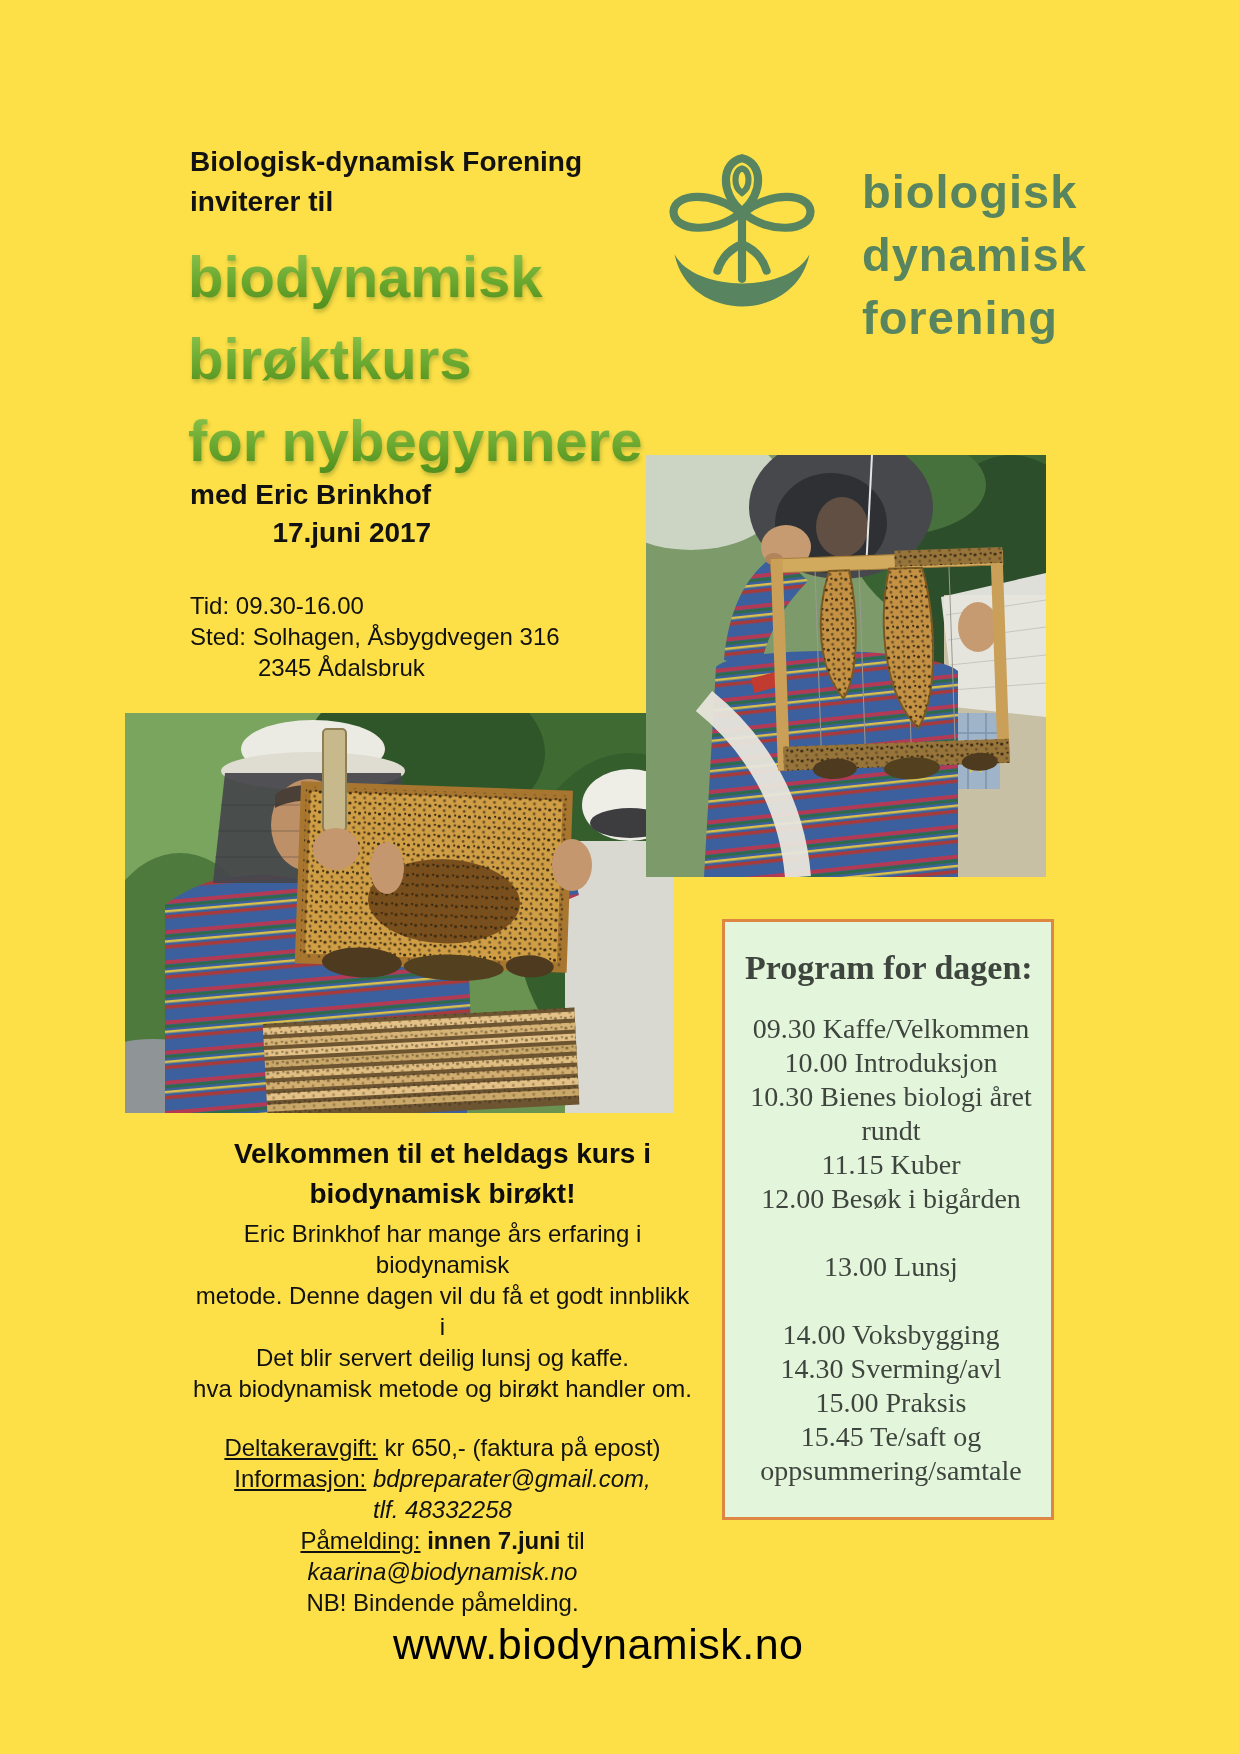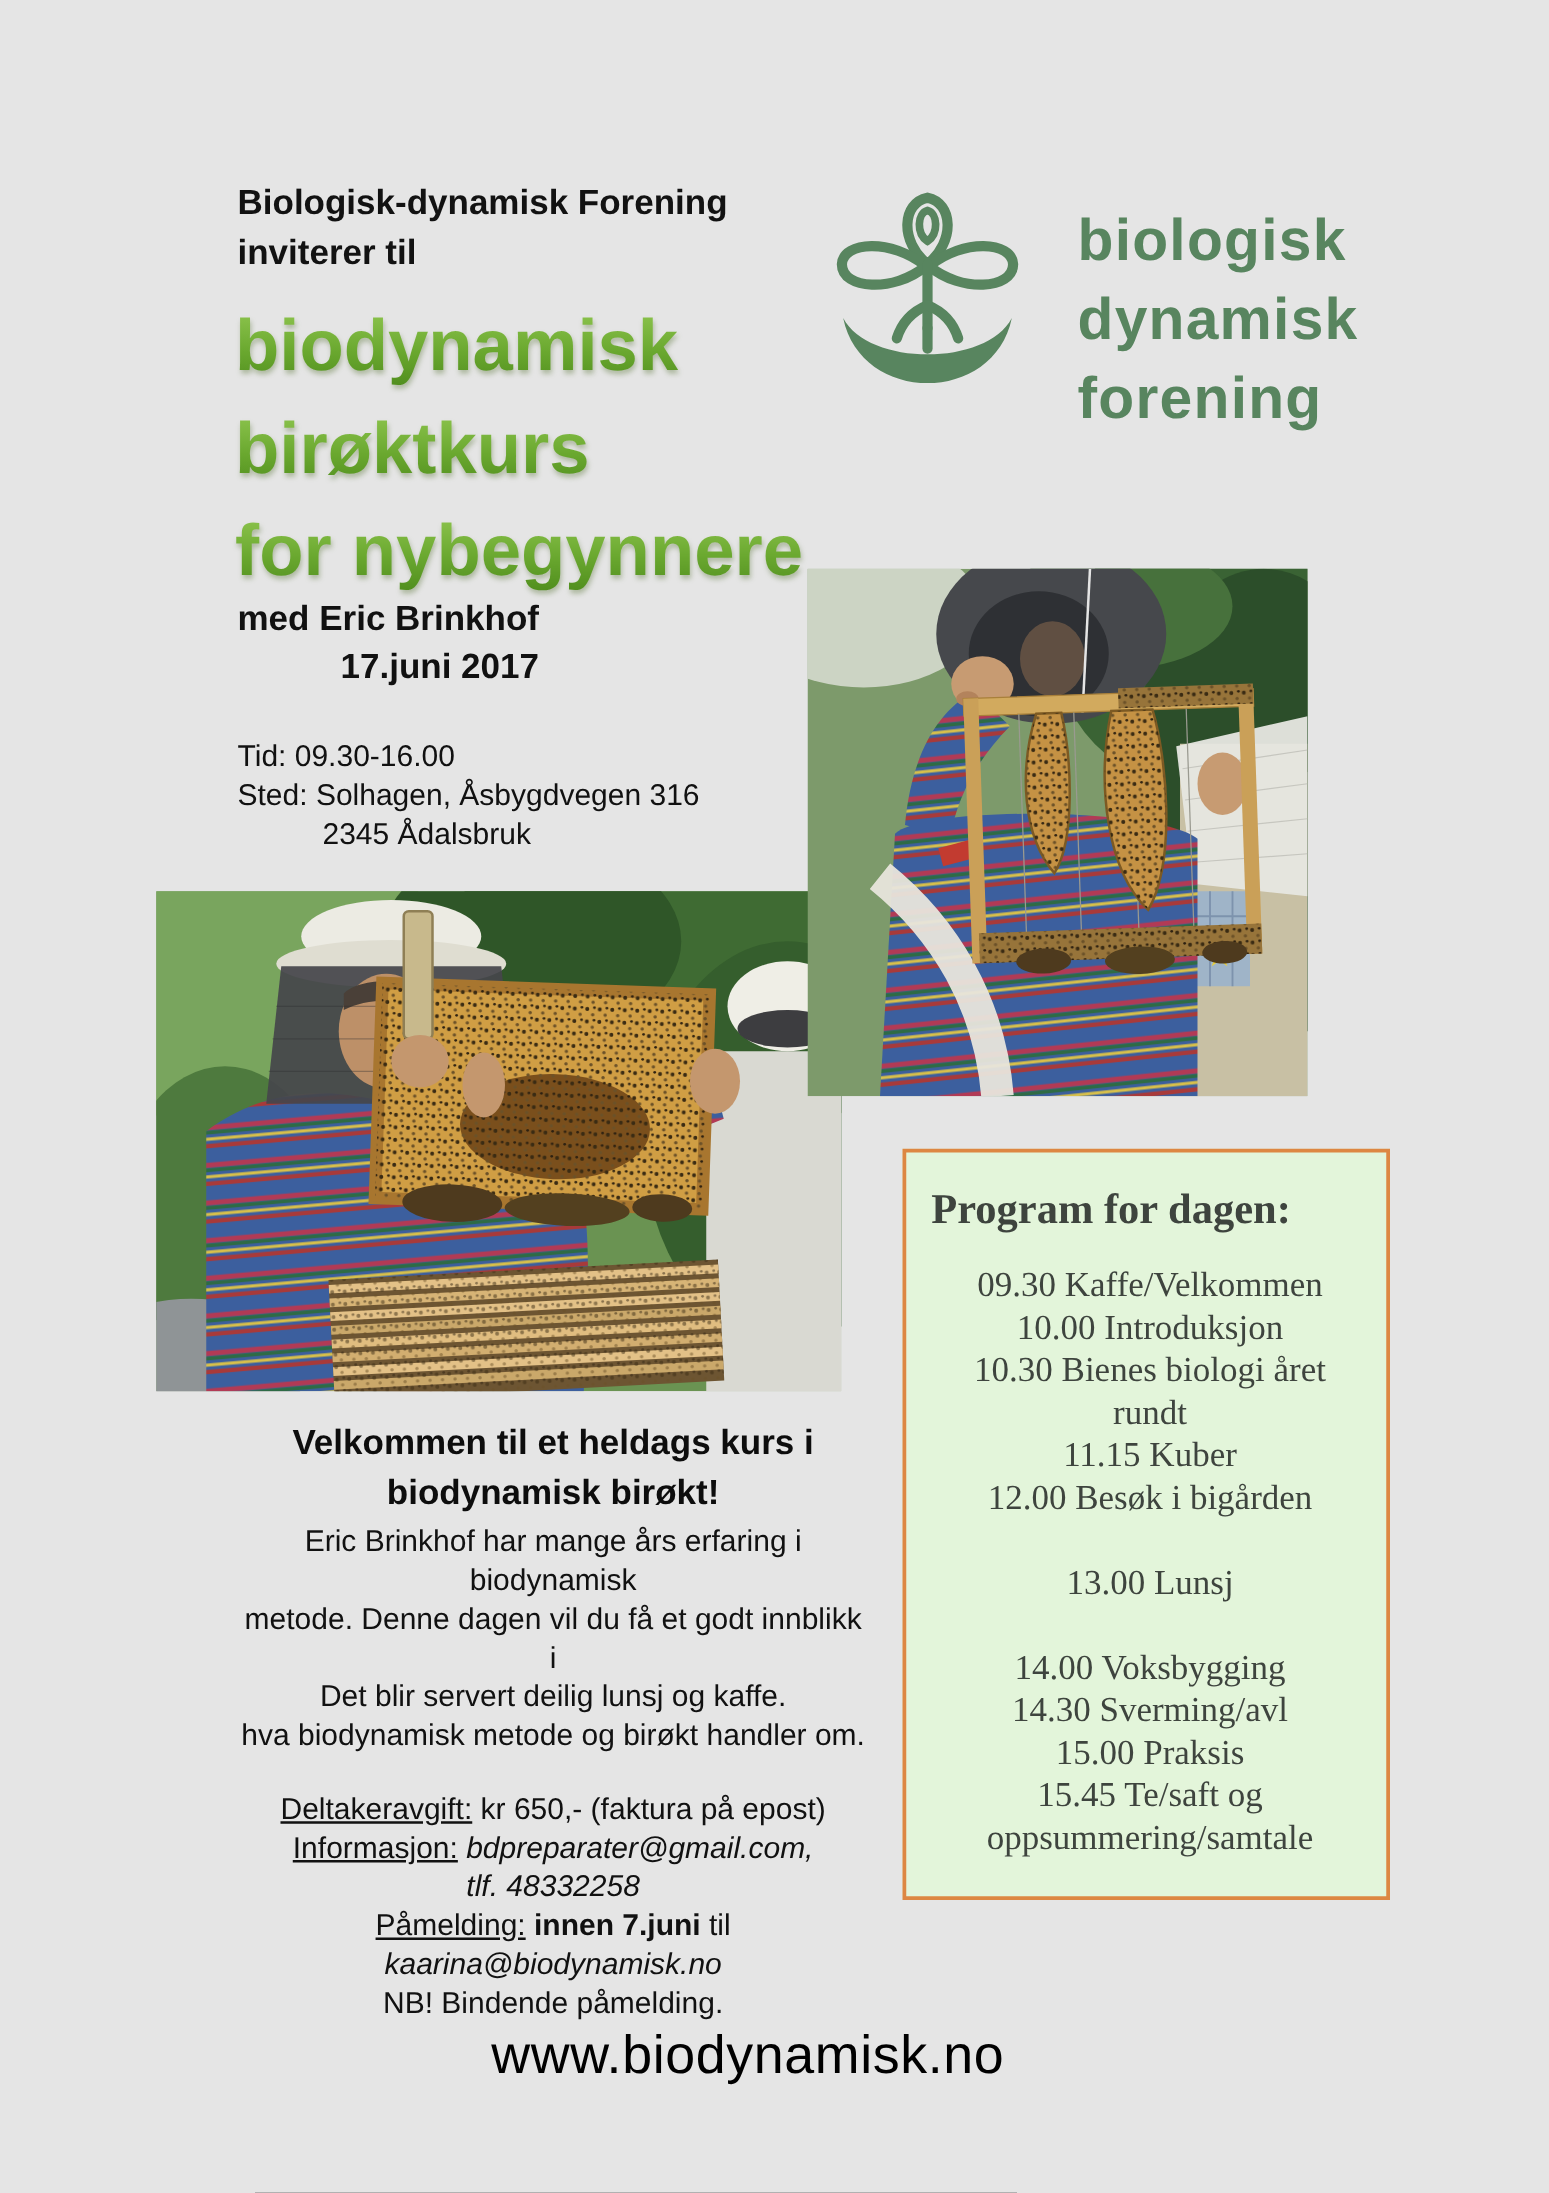--- a/index.html
+++ b/index.html
@@ -1,18 +1,18 @@
 <!DOCTYPE html>
 <html><head>
 <meta charset="utf-8">
 <style>
   html,body{margin:0;padding:0;background:#888;}
   .page{
     position:relative;width:1239px;height:1754px;margin:0 auto;
-    background:#e5e5e5;overflow:hidden;
+    background:#fde047;overflow:hidden;
     font-family:"Liberation Sans",sans-serif;color:#111;
   }
   
   .intro{position:absolute;left:190px;top:142px;font-size:28px;line-height:40px;font-weight:bold;color:#121212;}
   .green-title{position:absolute;left:188px;top:236px;font-size:58px;line-height:82px;font-weight:bold;}
   .green-title .gline{display:block;}
   .green-title .gline span{
     display:inline-block;color:#5f9d2c;
     filter:drop-shadow(1px 3px 2px rgba(70,100,30,.35));
   }
@@ -33,21 +33,21 @@
     position:absolute;left:862px;top:160px;
     font-size:47px;line-height:63px;font-weight:bold;letter-spacing:1px;
     color:#58855f;
   }
   
   .photo{position:absolute;display:block;}
   .photo-right{left:646px;top:455px;width:400px;height:422px;z-index:2;}
   .photo-left{left:125px;top:713px;width:548px;height:400px;z-index:1;}
   
   .program-box{
-    position:absolute;left:722px;top:919px;width:390px;height:601px;box-sizing:border-box;
+    position:absolute;left:722px;top:919px;width:332px;height:601px;box-sizing:border-box;
     background:#e3f5da;border:3px solid #dd8742;
     padding:24px 14px 0 20px;
     font-family:"Liberation Serif","DejaVu Serif",serif;color:#3e443e;
     z-index:3;
   }
   .program-heading{font-size:34px;line-height:44px;font-weight:bold;margin:0 0 22px 0;}
   .prog-line{font-size:28px;line-height:34px;min-height:34px;text-align:center;}
   
   .welcome{position:absolute;left:190px;top:1134px;width:505px;text-align:center;}
   .welcome-heading{font-size:28px;line-height:40px;font-weight:bold;color:#0d0d0d;}

